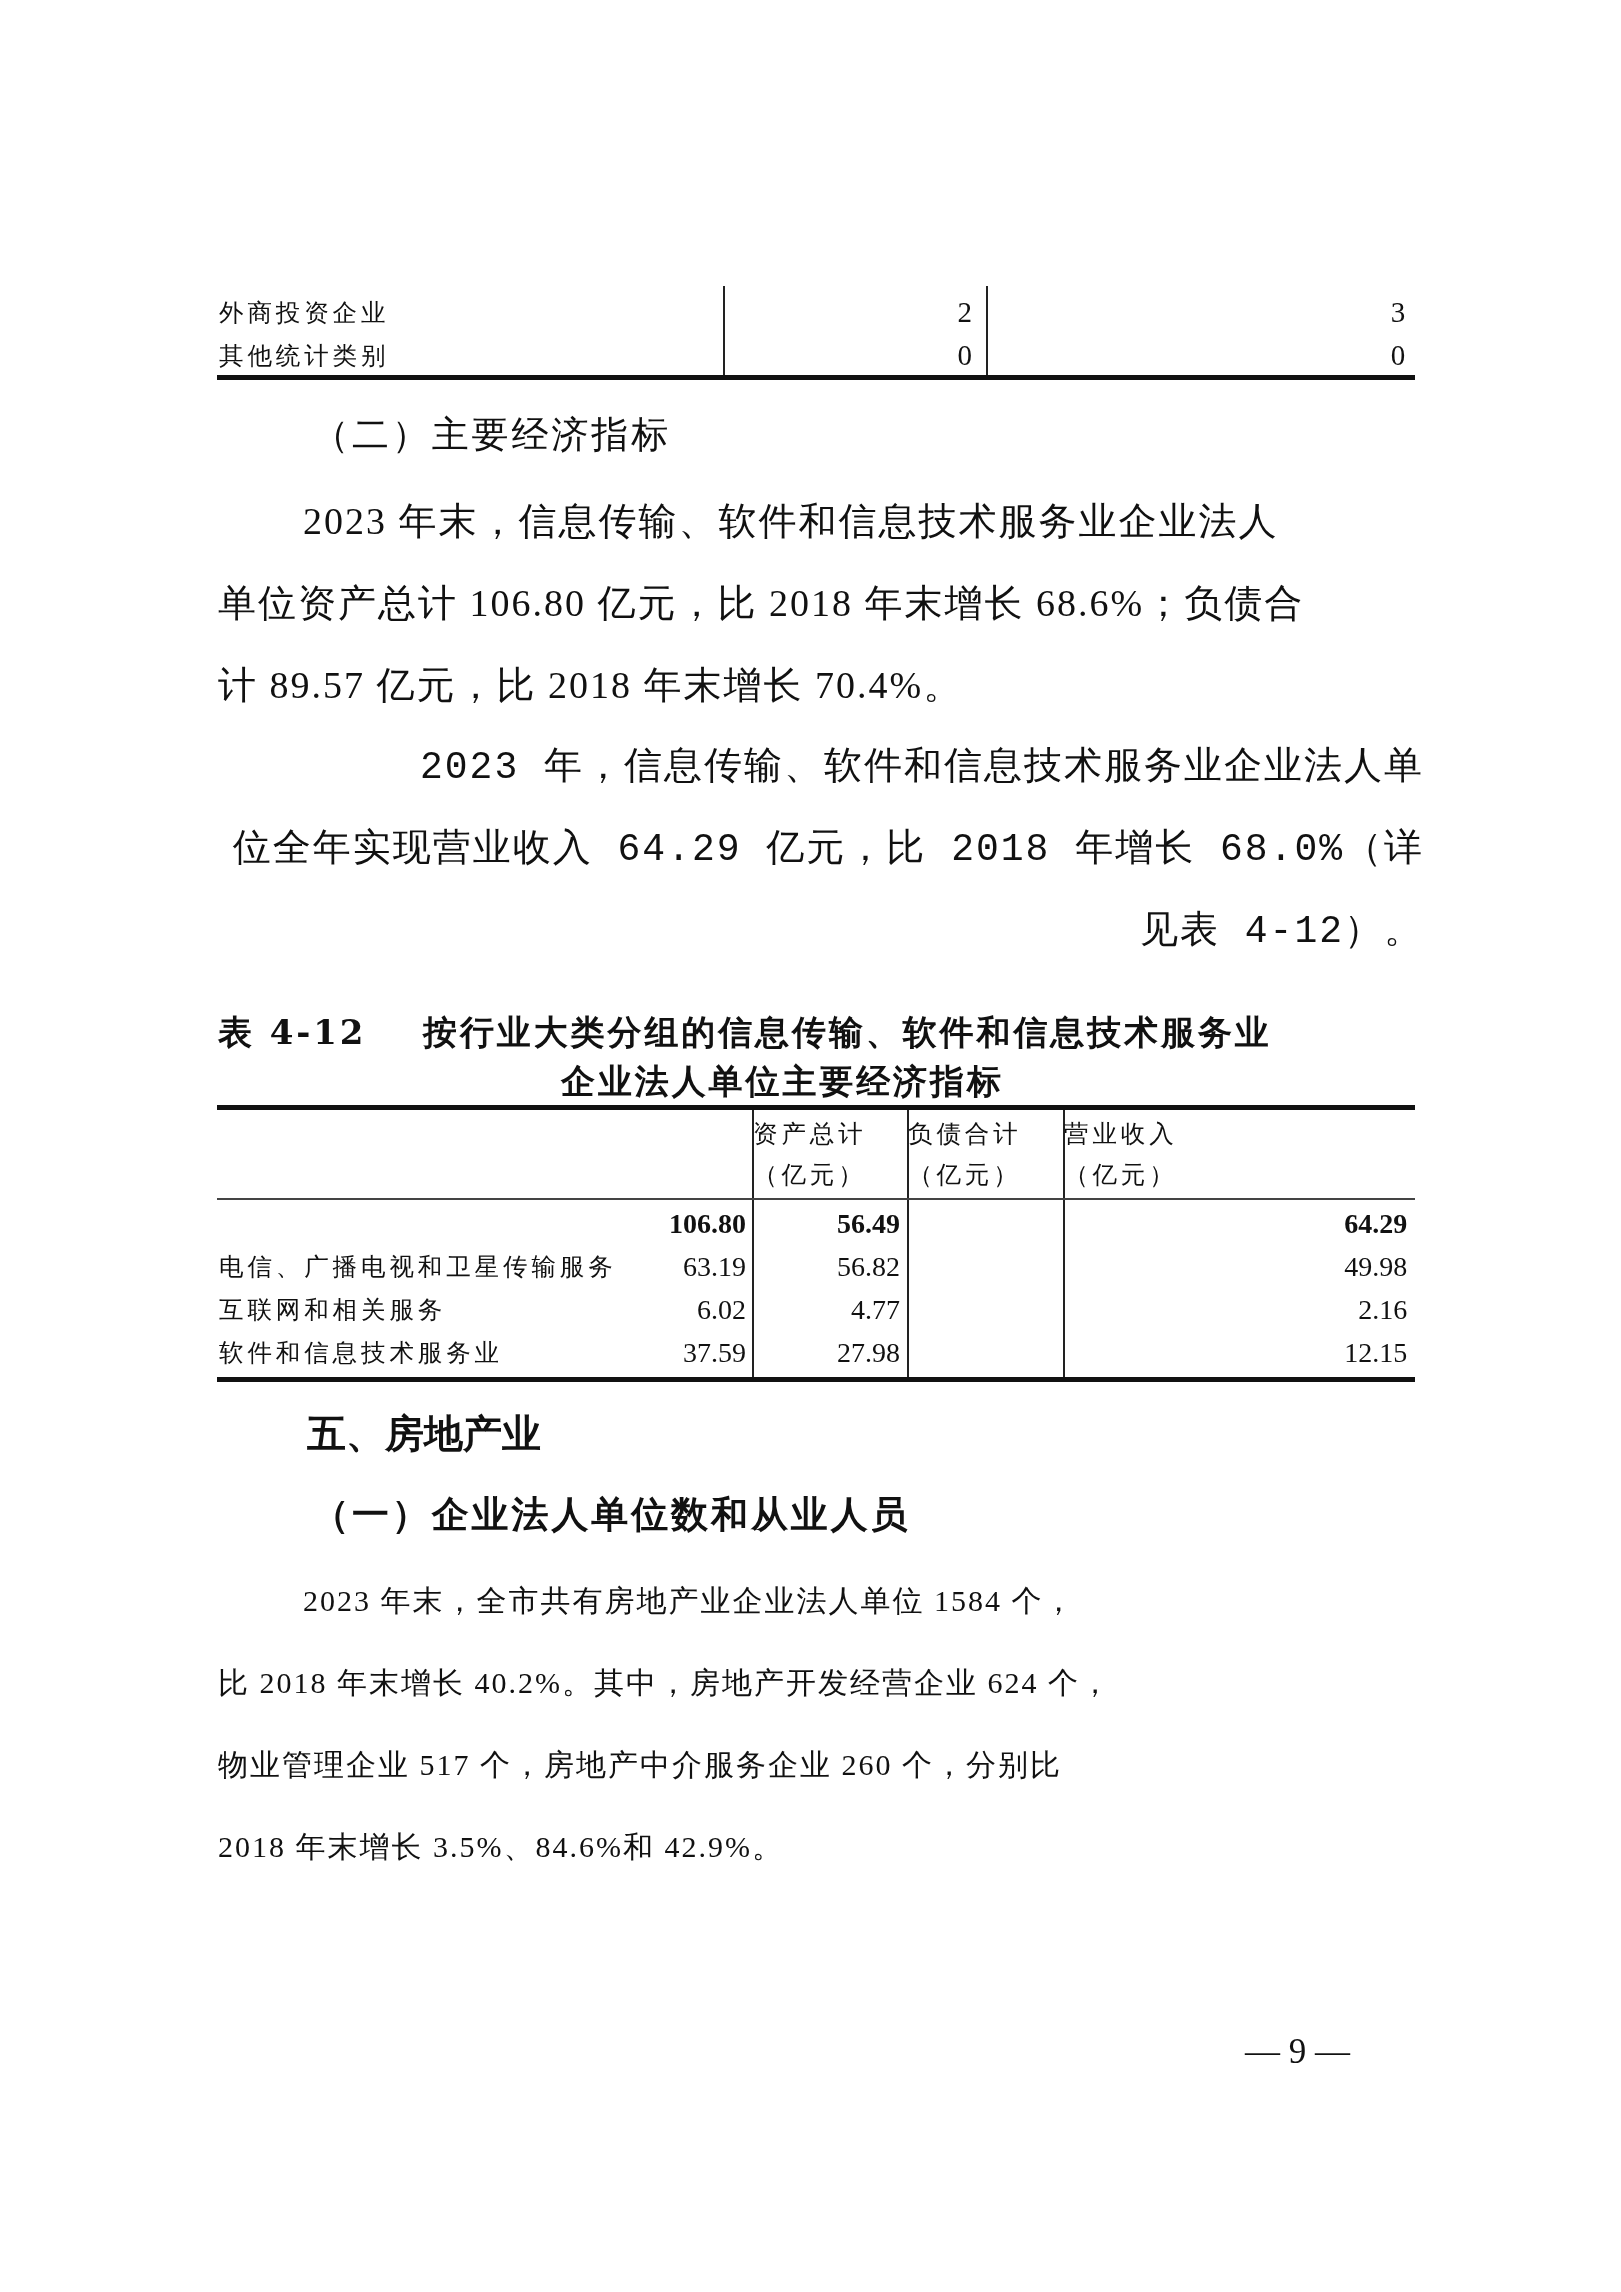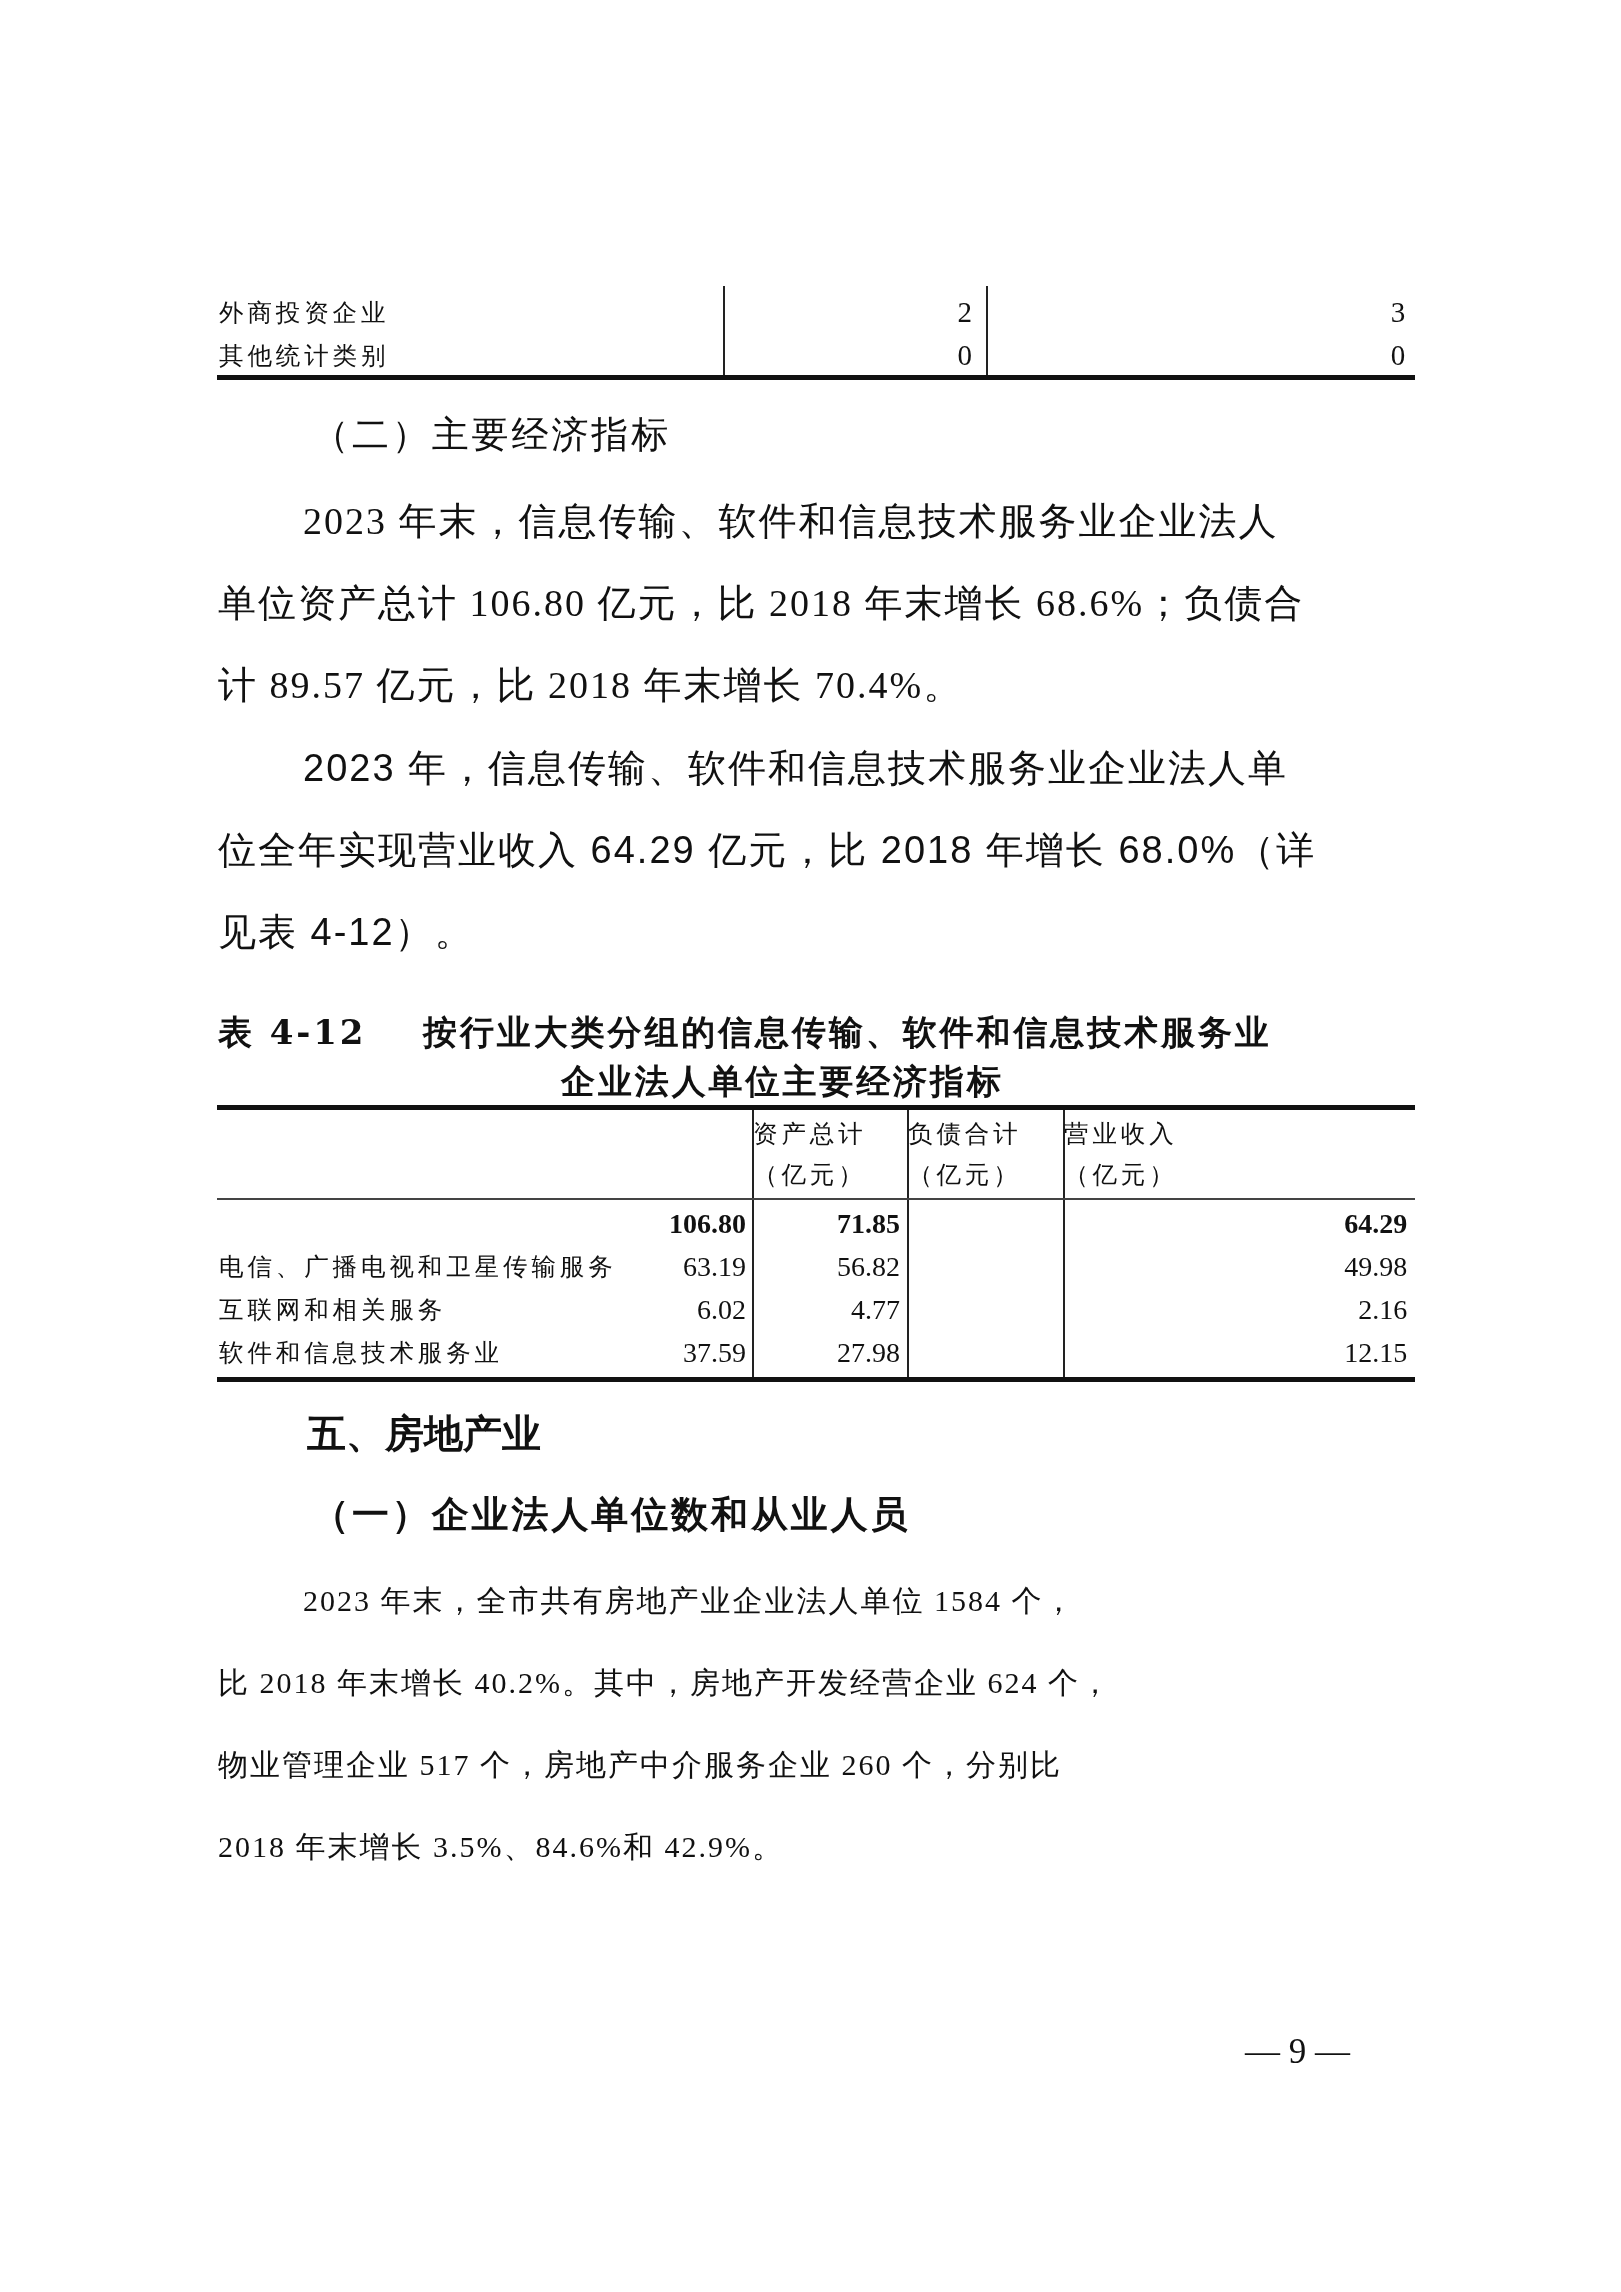--- a/index.html
+++ b/index.html
@@ -55,21 +55,21 @@
 </div>
 
 <div class="abs h2" style="left:312px; top:410px;">（二）主要经济指标</div>
 
 <div class="abs" style="left:218px; top:480px; width:1206px; font-family:'Liberation Serif','DejaVu Serif',serif; font-size:38px; line-height:82px; letter-spacing:2px;">
   <div style="padding-left:85px">2023 年末，信息传输、软件和信息技术服务业企业法人</div>
   <div>单位资产总计 106.80 亿元，比 2018 年末增长 68.6%；负债合</div>
   <div>计 89.57 亿元，比 2018 年末增长 70.4%。</div>
 </div>
 
-<div class="abs" style="left:218px; top:727px; width:1206px; font-family:Liberation Sans, sans-serif; font-size:38px; line-height:82px; letter-spacing:2px;">
+<div class="abs" style="left:218px; top:727px; width:1206px; font-family:Liberation Mono, monospace; font-size:38px; line-height:82px; letter-spacing:2px;text-align:right;">
   <div style="padding-left:85px">2023 年，信息传输、软件和信息技术服务业企业法人单</div>
   <div>位全年实现营业收入 64.29 亿元，比 2018 年增长 68.0%（详</div>
   <div>见表 4-12）。</div>
 </div>
 
 <div class="abs cap" style="left:218px; top:1010px;">表 4-12</div>
 <div class="abs cap" style="left:423px; top:1010px;">按行业大类分组的信息传输、软件和信息技术服务业</div>
 <div class="abs cap" style="left:561px; top:1059px;">企业法人单位主要经济指标</div>
 
 <div class="abs t1">
@@ -89,21 +89,21 @@
   <div class="hcell" style="left:847px; width:351px; width:155px; left:1043px;"></div>
   <div class="hcell" style="left:847px; width:351px;">
     <div>营业收入</div>
     <div>（亿元）</div>
   </div>
 
   <div class="hdrb"></div>
 
   <div class="row bold" style="top:97px">
     <span class="v" style="right:669px">106.80</span>
-    <span class="v" style="right:515px">71.85</span>
+    <span class="v" style="right:515px">56.49</span>
     <span class="v" style="right:7.8px">64.29</span>
   </div>
   <div class="row" style="top:140px">
     <span class="lbl">电信、广播电视和卫星传输服务</span>
     <span class="v" style="right:669px">63.19</span>
     <span class="v" style="right:515px">56.82</span>
     <span class="v" style="right:7.8px">49.98</span>
   </div>
   <div class="row" style="top:183px">
     <span class="lbl">互联网和相关服务</span>

